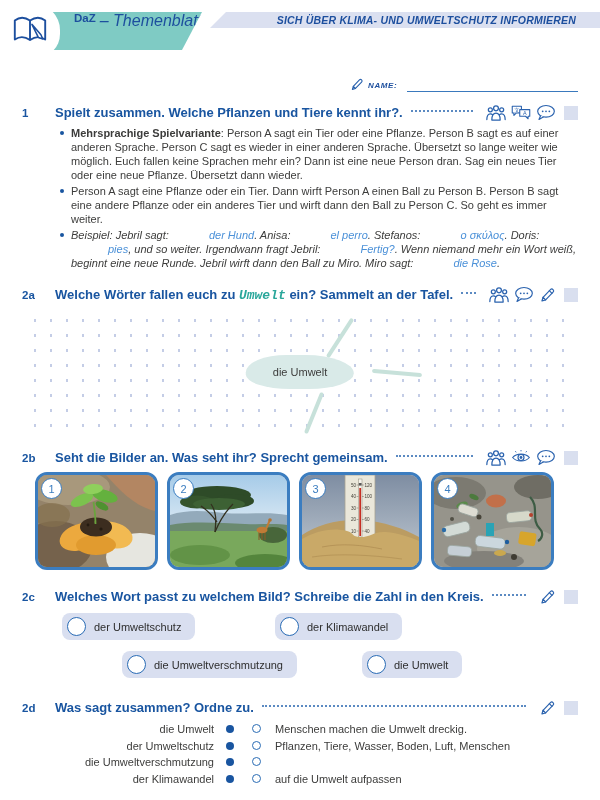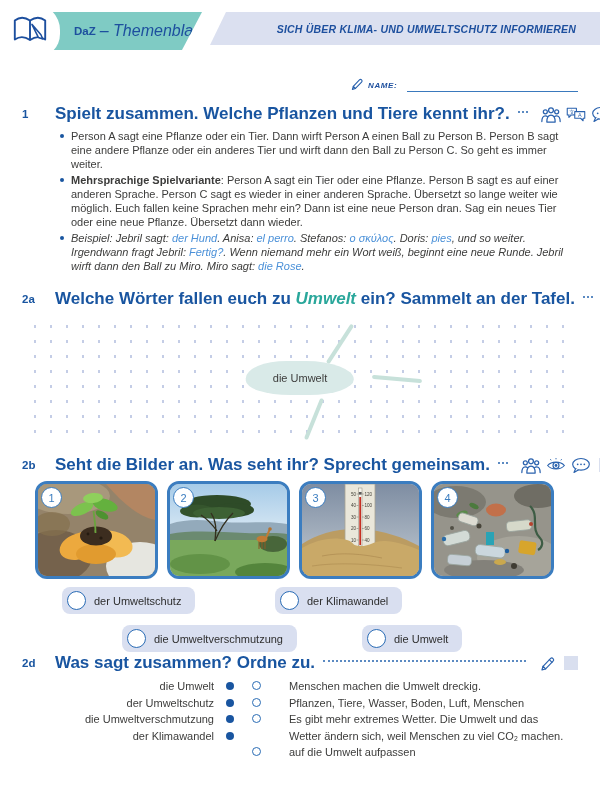--- a/index.html
+++ b/index.html
@@ -3,56 +3,56 @@
 <meta charset="utf-8">
 <style>
   html,body{margin:0;padding:0;}
   body{
     width:600px;height:800px;overflow:hidden;background:#fff;
     font-family:"Liberation Sans",sans-serif;color:#3c3c3b;position:relative;
   }
   
   .header{position:relative;height:62px;}
   .strip{
-    position:absolute;left:210px;right:0;top:12px;height:33px;background:#dbe0f0;
+    position:absolute;left:210px;right:0;top:12px;height:16px;background:#dbe0f0;
     clip-path:polygon(16px 0,100% 0,100% 100%,0 100%);
     display:flex;align-items:center;justify-content:flex-end;padding-right:24px;box-sizing:border-box;
   }
   .strip-title{color:#1d4f9e;font-weight:bold;font-style:italic;font-size:10.5px;letter-spacing:.2px;}
   .badge{
     position:absolute;left:34px;top:12px;width:168px;height:38px;background:#7fcbc4;
     clip-path:polygon(0 0,100% 0,calc(100% - 20px) 100%,0 100%);
-    border-radius:8px 0 0 8px;display:flex;align-items:center;padding-left:40px;box-sizing:border-box;
+    border-radius:8px 0 0 8px;display:flex;padding-left:40px;box-sizing:border-box;
   }
   .badge-bold{color:#1d4f9e;font-weight:bold;font-size:11.5px;margin-right:4px;}
   .badge-italic{color:#1d4f9e;font-style:italic;font-size:16px;}
   .logo-card{
     position:absolute;left:0;top:4px;width:60px;height:54px;background:#fff;
     border-radius:0 26px 24px 0;display:flex;align-items:center;justify-content:center;
   }
   
   .name-row{display:flex;align-items:flex-end;margin:10px 22px 0 350px;height:20px;text-align:right;}
   .name-row .pc{width:14px;height:14px;margin:0 4px 1px 0;flex:none;}
   .name-label{color:#1d4f9e;font-weight:bold;font-style:italic;font-size:8px;letter-spacing:.6px;margin-bottom:2px;}
   .name-line{flex:1;border-bottom:1.5px solid #3a79bd;margin-left:10px;height:14px;}
   
   .sec{display:flex;align-items:center;margin-left:22px;margin-right:22px;}
   .sec-num{width:33px;flex:none;font-weight:bold;color:#1955a0;font-size:11.5px;}
-  .sec-title{font-weight:bold;color:#1955a0;font-size:17px;white-space:nowrap;}
-  .hl-teal{color:#2aa79b;font-style:italic;}
+  .sec-title{font-weight:bold;color:#1955a0;font-size:13px;white-space:nowrap;}
+  .hl-teal{color:#2aa79b;font-style:italic;font-family:Liberation Mono, monospace;}
   .leader{flex:1;border-bottom:2px dotted #5b8ac2;margin:0 8px 4px 8px;min-width:10px;}
   .icon{width:20px;height:17px;margin-left:5px;flex:none;}
   .icon-sm{width:17px;height:17px;margin-left:5px;flex:none;}
   .check-sq{width:14px;height:14px;background:#d9dfef;margin-left:8px;flex:none;}
   
   .bullets{margin:5px 22px 0 60px;}
   .bullet{position:relative;padding-left:11px;font-size:11px;line-height:14px;margin-bottom:2px;}
   .bullet::before{content:"";position:absolute;left:0;top:5px;width:4px;height:4px;border-radius:50%;background:#1955a0;}
   .italic{font-style:italic;}
-  .blue{color:#4a90d8;}
+  .blue{color:#4a90d8;margin-left:37px;}
   b{color:#3c3c3b;}
   
   .gridarea{
     position:relative;margin:4px 22px 0;height:130px;
     background-image:radial-gradient(circle,#c4cde6 1.2px,transparent 1.4px);
     background-size:16px 15px;background-position:5px 6px;
   }
   .ml{position:absolute;background:#c7e1da;border-radius:2px;}
   .ml1{width:4px;height:46px;left:316px;top:8px;transform:rotate(33deg);}
   .ml2{width:50px;height:4px;left:350px;top:64px;transform:rotate(5deg);}
@@ -83,21 +83,21 @@
   .pill4{left:362px;top:38px;}
   
   .match{display:flex;margin:5px 22px 0;font-size:11px;}
   .mleft{width:212px;flex:none;}
   .lrow{display:flex;align-items:center;height:16.5px;}
   .llabel{flex:1;text-align:right;}
   .ldot{width:8px;height:8px;border-radius:50%;background:#1955a0;margin-left:12px;flex:none;}
   .mright{margin-left:18px;flex:1;}
   .rrow{display:flex;align-items:flex-start;min-height:16.5px;}
   .rcirc{width:9px;height:9px;border-radius:50%;border:1.6px solid #2a6cb5;background:#fff;flex:none;margin-top:3px;box-sizing:border-box;}
-  .rtext{margin-left:28px;width:284px;line-height:16.5px;} .mt16{margin-top:16px;} .mt12{margin-top:12px;} .mt20{margin-top:18px;} .mt24{}
+  .rtext{margin-left:14px;width:284px;line-height:16.5px;} .mt16{margin-top:16px;} .mt12{margin-top:12px;} .mt20{margin-top:18px;} .mt24{margin-top:20px;}
 </style>
 </head>
 <body>
 
 <div class="page">
 
   <header class="header">
     <div class="strip">
       <span class="strip-title">SICH ÜBER KLIMA- UND UMWELTSCHUTZ INFORMIEREN</span>
     </div>
@@ -156,22 +156,22 @@
         <ellipse cx="12" cy="8.6" rx="10" ry="7"></ellipse>
         <path d="M5.5,13.8 L3.6,18.4 L9.2,15.2" stroke-linejoin="round"></path>
       </g>
       <circle cx="8" cy="8.6" r="1.05" fill="#2a62ae"></circle>
         <circle cx="12" cy="8.6" r="1.05" fill="#2a62ae"></circle>
         <circle cx="16" cy="8.6" r="1.05" fill="#2a62ae"></circle>
     </svg>
     <span class="check-sq"></span>
   </div>
   <div class="bullets">
+    <div class="bullet"><b>Mehrsprachige Spielvariante</b><span>: Person A sagt ein Tier oder eine Pflanze. Person B sagt es auf einer anderen Sprache. Person C sagt es wieder in einer anderen Sprache. Übersetzt so lange weiter wie möglich. Euch fallen keine Sprachen mehr ein? Dann ist eine neue Person dran. Sag ein neues Tier oder eine neue Pflanze. Übersetzt dann wieder.</span></div>
     <div class="bullet"><span>Person A sagt eine Pflanze oder ein Tier. Dann wirft Person A einen Ball zu Person B. Person B sagt eine andere Pflanze oder ein anderes Tier und wirft dann den Ball zu Person C. So geht es immer weiter.</span></div>
-    <div class="bullet"><b>Mehrsprachige Spielvariante</b><span>: Person A sagt ein Tier oder eine Pflanze. Person B sagt es auf einer anderen Sprache. Person C sagt es wieder in einer anderen Sprache. Übersetzt so lange weiter wie möglich. Euch fallen keine Sprachen mehr ein? Dann ist eine neue Person dran. Sag ein neues Tier oder eine neue Pflanze. Übersetzt dann wieder.</span></div>
     <div class="bullet italic"><span>Beispiel: Jebril sagt: </span><span class="blue">der Hund</span><span>. Anisa: </span><span class="blue">el perro</span><span>. Stefanos: </span><span class="blue">ο σκύλος</span><span>. Doris: </span><span class="blue">pies</span><span>, und so weiter. Irgendwann fragt Jebril: </span><span class="blue">Fertig?</span><span>. Wenn niemand mehr ein Wort weiß,  beginnt eine neue Runde. Jebril wirft dann den Ball zu Miro. Miro sagt: </span><span class="blue">die Rose</span><span>.</span></div>
   </div>
 
   <div class="sec mt16">
     <span class="sec-num">2a</span>
     <span class="sec-title"><span>Welche Wörter fallen euch zu </span><span class="hl-teal">Umwelt</span><span> ein? Sammelt an der Tafel.</span></span>
     <span class="leader"></span>
     <svg class="icon" viewBox="0 0 24 20">
       <g fill="none" stroke="#2a62ae" stroke-width="1.5" stroke-linecap="round" stroke-linejoin="round">
         <circle cx="5.2" cy="6.8" r="2.4"></circle>
@@ -374,20 +374,33 @@
         <rect x="52" y="48" width="8" height="13" fill="#2aa3b5"></rect>
         <path d="M96,22 C106,32 96,44 106,54 C110,58 108,64 104,66" stroke="#3d5c44" stroke-width="2.2" fill="none"></path>
         <circle cx="45" cy="42" r="2.5" fill="#474439"></circle>
           <circle cx="80" cy="82" r="3" fill="#3f3c33"></circle>
           <circle cx="18" cy="44" r="2" fill="#525046"></circle>
         <ellipse cx="66" cy="78" rx="6" ry="3" fill="#caa84e"></ellipse>
       </svg>
     </figure>
   </div>
 
+  <div class="sec mt20">
+    <span class="sec-num">2c</span>
+    <span class="sec-title">Welches Wort passt zu welchem Bild? Schreibe die Zahl in den Kreis.</span>
+    <span class="leader"></span>
+    <svg class="icon-sm" viewBox="0 0 22 22">
+      <g fill="none" stroke="#2a62ae" stroke-width="1.5" stroke-linecap="round" stroke-linejoin="round">
+        <path d="M5.2,14.6 L14.8,4.6 C15.7,3.7 17.3,3.7 18.2,4.6 C19.1,5.5 19.1,7.1 18.2,8 L8.6,18"></path>
+        <path d="M5.2,14.6 L3.8,19.4 L8.6,18 Z"></path>
+        <line x1="13.4" y1="6.1" x2="16.8" y2="9.5"></line>
+      </g>
+    </svg>
+    <span class="check-sq"></span>
+  </div>
   <div class="pills">
     <div class="pill pill1">
         <span class="pill-circle"></span>
         <span class="pill-label">der Umweltschutz</span>
       </div>
     <div class="pill pill2">
         <span class="pill-circle"></span>
         <span class="pill-label">der Klimawandel</span>
       </div>
     <div class="pill pill3">
@@ -436,21 +449,20 @@
       <div class="rrow">
           <span class="rcirc"></span>
           <span class="rtext">Menschen machen die Umwelt dreckig.</span>
         </div>
       <div class="rrow">
           <span class="rcirc"></span>
           <span class="rtext">Pflanzen, Tiere, Wasser, Boden, Luft, Menschen</span>
         </div>
       <div class="rrow">
           <span class="rcirc"></span>
-          <span class="rtext">Es gibt mehr extremes Wetter. Die Umwelt und das Wetter ändern sich, weil Menschen zu viel CO₂ machen.</span>
         </div>
       <div class="rrow">
           <span class="rcirc"></span>
           <span class="rtext">auf die Umwelt aufpassen</span>
         </div>
     </div>
   </div>
 
 </div>
 

